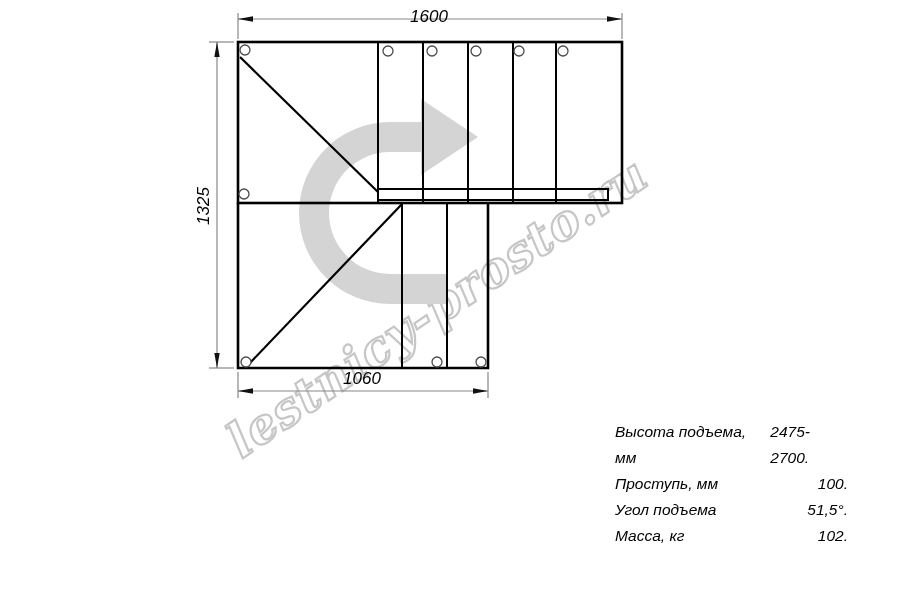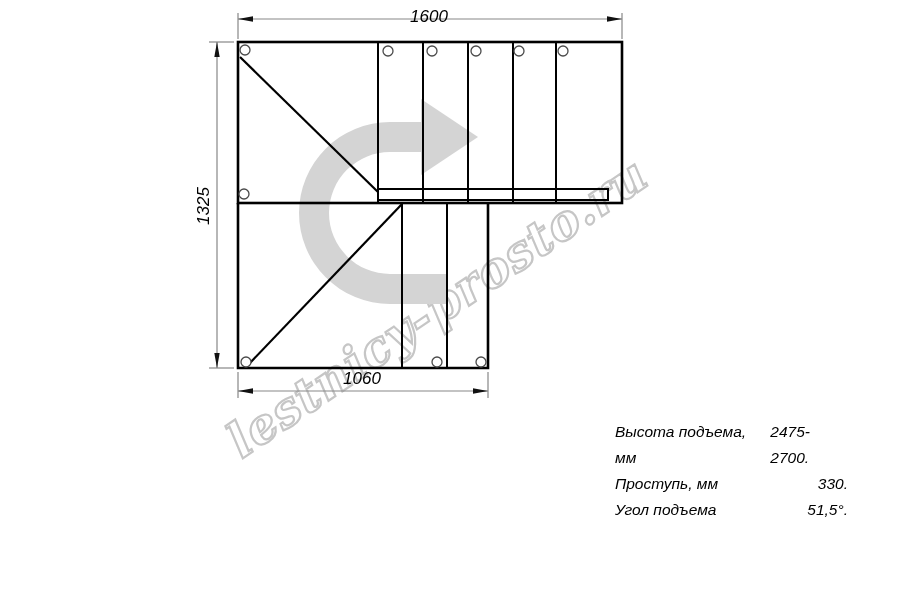--- a/index.html
+++ b/index.html
@@ -129,21 +129,25 @@
   <div class="dim" id="dim-left">1325</div>
   <div class="dim" id="dim-bottom">1060</div>
 
   <div id="specs">
     <div class="spec-row">
       <span class="l">Высота подъема, мм</span>
       <span class="v">2475-2700.</span>
     </div>
     <div class="spec-row">
       <span class="l">Проступь, мм</span>
-      <span class="v">330.</span>
+      <span class="v">100.</span>
     </div>
     <div class="spec-row">
       <span class="l">Угол подъема</span>
       <span class="v">51,5°.</span>
+    </div>
+    <div class="spec-row">
+      <span class="l">Масса, кг</span>
+      <span class="v">102.</span>
     </div>
   </div>
 
 </div>
 
 </body></html>

